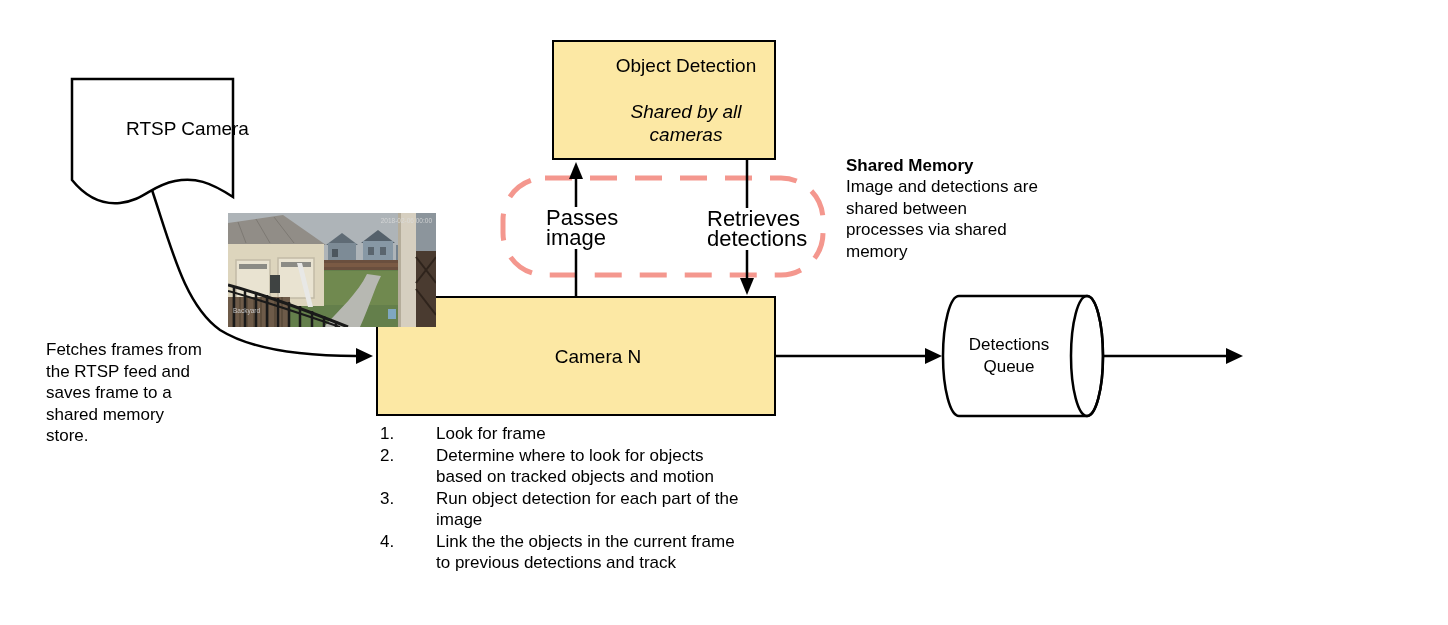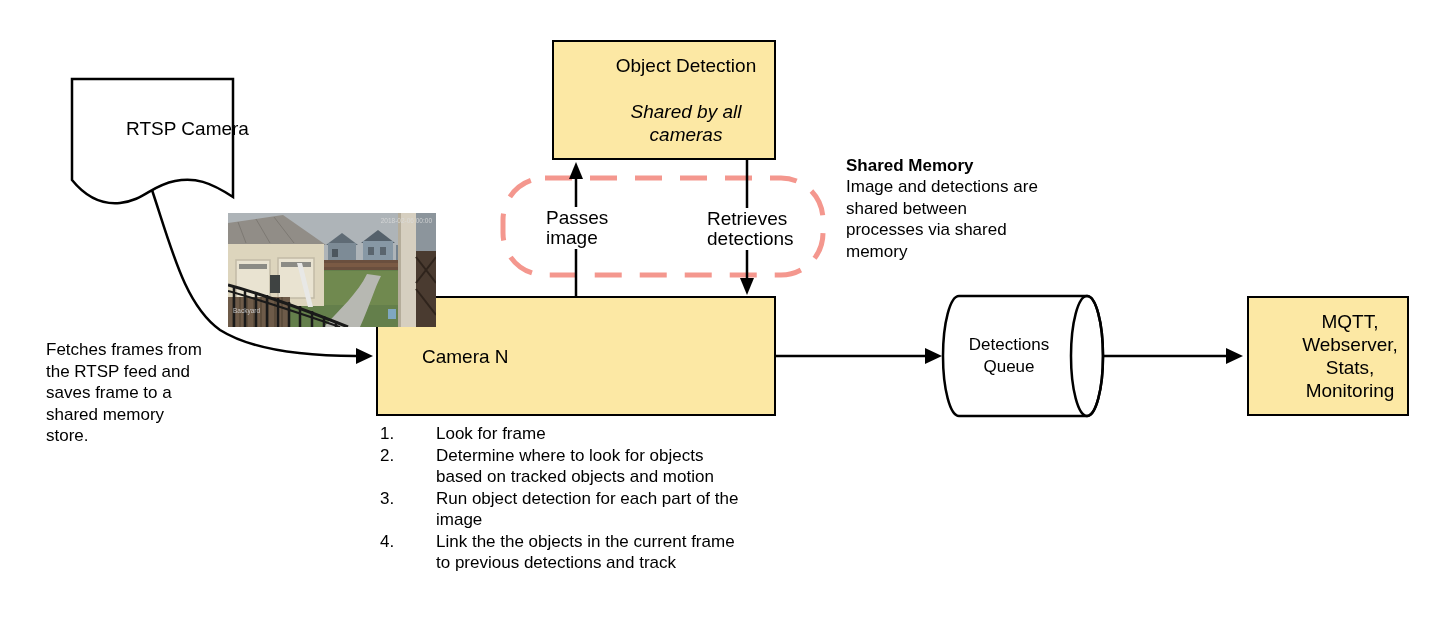--- a/index.html
+++ b/index.html
@@ -6,28 +6,28 @@
   .canvas{
     position:relative;width:1448px;height:625px;background:#ffffff;overflow:hidden;
     font-family:"Liberation Sans",sans-serif;color:#000;
   }
   .layer{position:absolute;left:0;top:0;width:1448px;height:625px;}
   .note{
     position:absolute;font-size:17px;line-height:21.5px;white-space:pre-line;
   }
   .note-title{font-weight:bold;}
   .shape-box{
-    position:absolute;display:flex;align-items:center;
+    position:absolute;display:flex;align-items:center;justify-content:center;
     text-align:center;font-size:19px;line-height:23px;white-space:pre-line;
     border:2.5px solid #000;box-sizing:border-box;padding-left:44px;
   }
   .yellow{background:#fce8a4;}
   .shape-label-sub{font-style:italic;}
   .flow-label{
-    position:absolute;background:#ffffff;font-size:19px;line-height:20px;
+    position:absolute;background:#ffffff;font-size:22px;line-height:20px;
     white-space:pre-line;padding:1px 3px;
   }
   .doc-label{
     position:absolute;left:72px;top:79px;width:161px;height:100px;
     display:flex;align-items:center;justify-content:center;font-size:19px;padding-left:35px;
   }
   .cyl-label{
     position:absolute;left:943px;top:296px;width:132px;height:120px;
     display:flex;align-items:center;justify-content:center;text-align:center;
     font-size:17px;line-height:22px;white-space:pre-line;
@@ -197,18 +197,14 @@
       <span class="step-num">4.</span>
       <span class="step-text">Link the the objects in the current frame
 to previous detections and track</span>
     </div>
   </div>
 
   <div class="cyl-label">Detections
 Queue</div>
 
 
-  <div class="shape-box yellow" style="left:1247px;top:296px;width:162px;height:120px;">
-    <span>MQTT, Webserver,
-Stats, Monitoring</span>
-  </div>
 
 </div>
 
 </body></html>

